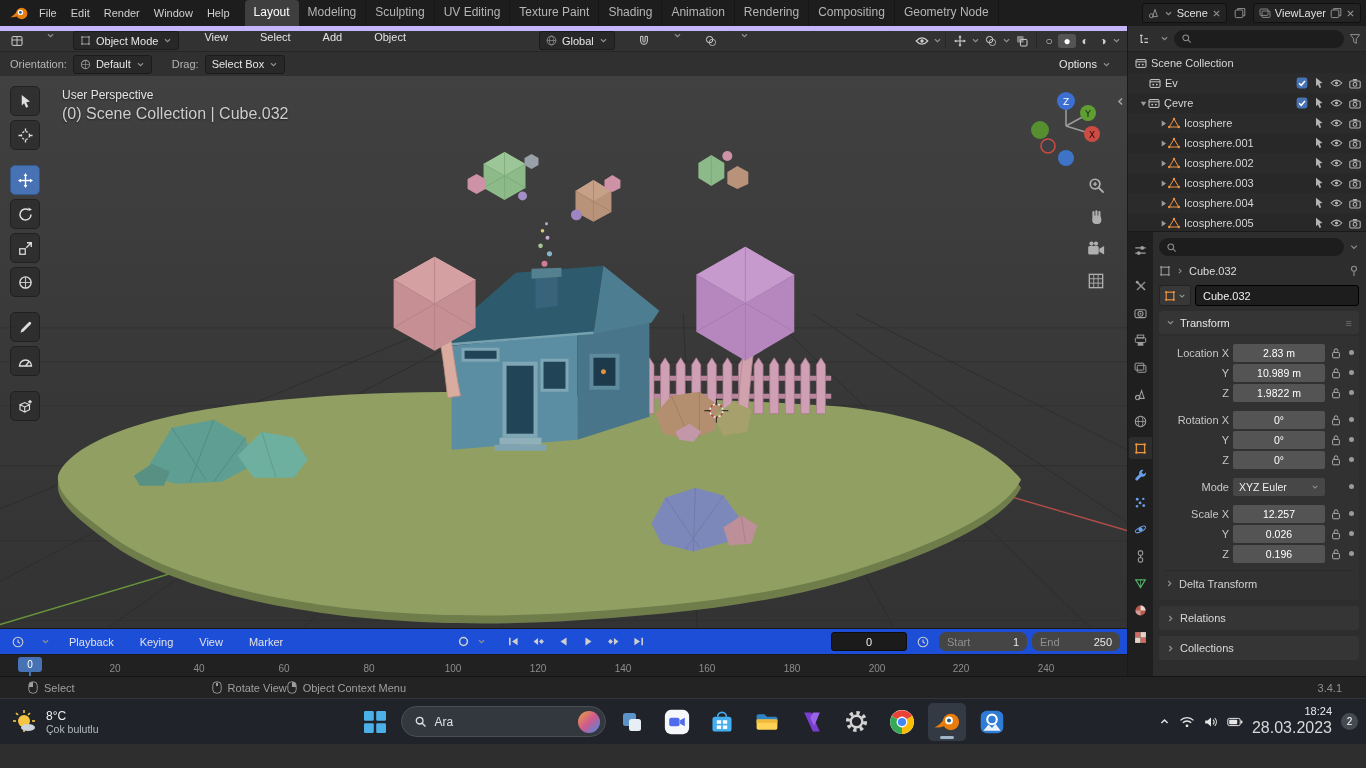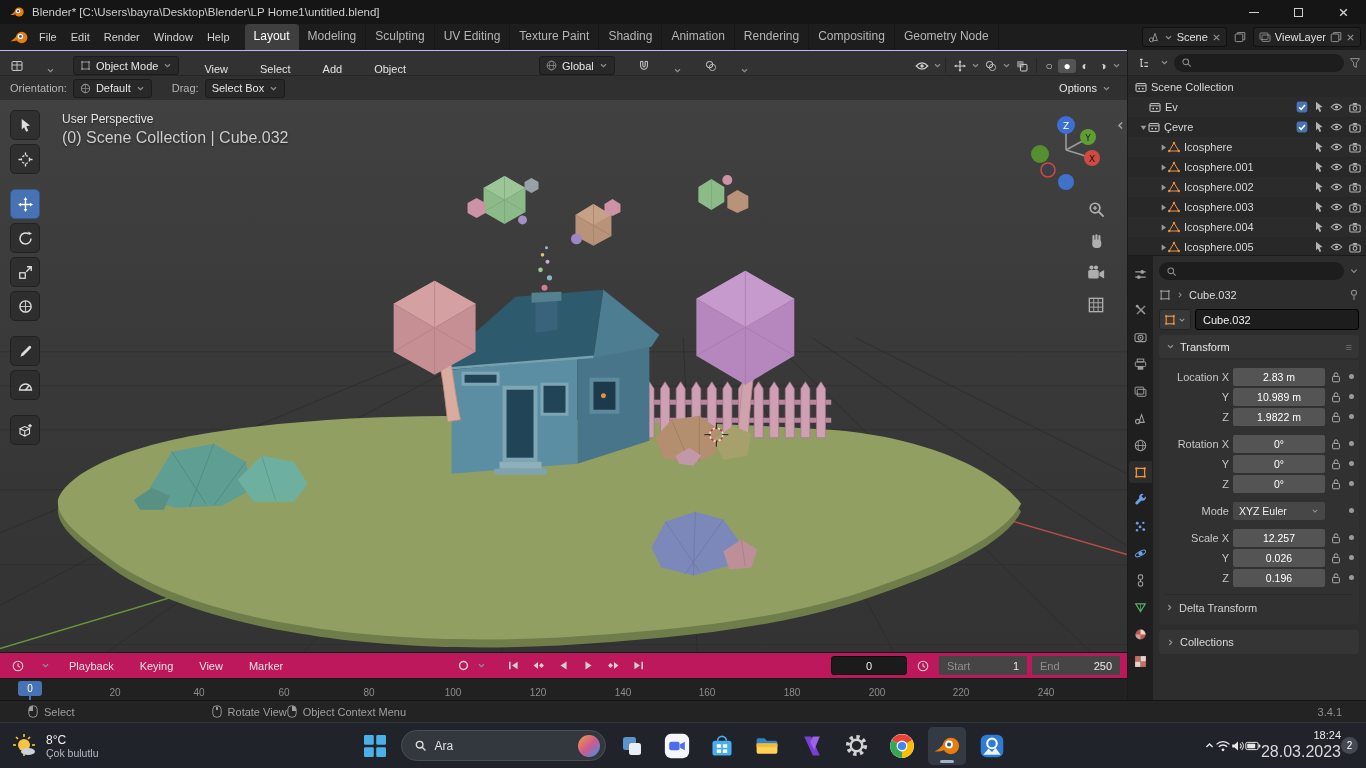--- a/index.html
+++ b/index.html
@@ -21,21 +21,21 @@
   .menubar{height:26px;background:#1d1d1d;display:flex;align-items:center;flex:none;padding-left:6px;overflow:hidden}
   .menu-item{padding:0 7px;font-size:11px;color:#d0d0d0;line-height:26px;white-space:nowrap}
   .ws-tabs{display:flex;margin-left:8px;height:100%;align-items:stretch}
   .ws-tab{padding:2px 9px 0;font-size:12px;color:#b5b5b5;border-right:1px solid #161616;white-space:nowrap;line-height:20px}
   .ws-tab.active{background:#3f3f3f;color:#fff;border-radius:4px 4px 0 0;border-right:none}
   .top-widgets{margin-left:auto;display:flex;align-items:center;gap:4px;padding-right:5px}
   .widget{display:flex;align-items:center;background:#232323;border:1px solid #101010;border-radius:3px;height:20px;padding:0 5px;gap:4px;font-size:11px;color:#e0e0e0;white-space:nowrap}
   .dim{color:#909090}
 
   
-  .tool-header{height:25px;background:#323232;border-top:1px solid #c4b5fd;display:flex;align-items:flex-end;flex:none;padding:0 6px;gap:18px;overflow:hidden}
+  .tool-header{height:25px;background:#323232;border-top:5px solid #c4b5fd;display:flex;align-items:flex-start;flex:none;padding:0 6px;gap:18px;overflow:hidden}
   .th-menu{padding:0 7px;font-size:11px;color:#e2e2e2;white-space:nowrap}
   .pill{display:flex;align-items:center;background:#282828;border:1px solid #1b1b1b;border-radius:3px;height:19px;padding:0 6px;gap:5px;font-size:11px;color:#e6e6e6;white-space:nowrap}
   .th-icon{width:22px;height:19px;display:flex;align-items:center;justify-content:center;color:#cfcfcf}
   .vsep{width:1px;height:15px;background:#262626;margin:0 3px}
   .shade{font-size:12px;color:#cfcfcf;width:18px;text-align:center}
   .shade.active{background:#545454;border-radius:3px;color:#fff}
 
   
   .tool-settings{height:25px;background:#303030;border-top:1px solid #262626;display:flex;align-items:center;flex:none;padding:0 10px;gap:6px;font-size:11px;color:#c9c9c9}
   .ts-label{color:#b4b4b4}
@@ -95,26 +95,26 @@
   .tfield{height:18px;background:#545454;border-radius:2px;display:flex;align-items:center;justify-content:center;font-size:10.5px;color:#fff}
   .tfield.drop{background:#474747;justify-content:space-between;padding:0 6px;color:#eee}
   .lockic{color:#b0b0b0}
   .adot{width:5px;height:5px;border-radius:50%;background:#9a9a9a;margin-left:2px}
   .gap6{margin-top:7px}
   .sub-sec{display:flex;align-items:center;gap:5px;height:22px;margin-top:6px;border-top:1px solid #2a2a2a;padding-top:4px;font-size:11px;color:#d2d2d2}
   .sec-hd{height:24px;display:flex;align-items:center;gap:5px;background:#353535;border-radius:3px;padding:0 7px;font-size:11px;color:#d8d8d8;margin-top:1px;flex:none}
 
   
   .timeline{height:48px;flex:none;display:flex;flex-direction:column;border-top:1px solid #1a1a1a}
-  .tl-header{height:25px;background:#be185d;display:flex;align-items:center;padding:0 7px;gap:12px;flex:none;overflow:hidden}
+  .tl-header{height:25px;background:#1d4ed8;display:flex;align-items:center;padding:0 7px;gap:12px;flex:none;overflow:hidden}
   .transport{display:flex;align-items:center;gap:3px;margin-left:150px;color:#cfcfcf}
   .tp-btn{width:22px;height:18px;display:flex;align-items:center;justify-content:center}
   .tl-right{margin-left:auto;display:flex;align-items:center;gap:5px}
   .frame-field{width:76px;height:19px;background:#1b1b1b;border:1px solid #0d0d0d;border-radius:3px;display:flex;align-items:center;justify-content:center;font-size:11px;color:#ededed}
-  .range-field{width:88px;height:19px;background:#454545;border-radius:0;display:flex;align-items:center;justify-content:space-between;padding:0 8px;font-size:11px;color:#e8e8e8}
+  .range-field{width:88px;height:19px;background:#454545;border-radius:7px;display:flex;align-items:center;justify-content:space-between;padding:0 8px;font-size:11px;color:#e8e8e8}
   .tl-ruler{flex:1;background:#212121;position:relative;border-top:1px solid #191919;overflow:hidden}
   .ticks span{position:absolute;bottom:2px;transform:translateX(-50%);font-size:10px;color:#8d8d8d}
   .ticks span:nth-child(1){left:115px}.ticks span:nth-child(2){left:199px}
   .ticks span:nth-child(3){left:284px}.ticks span:nth-child(4){left:369px}
   .ticks span:nth-child(5){left:453px}.ticks span:nth-child(6){left:538px}
   .ticks span:nth-child(7){left:623px}.ticks span:nth-child(8){left:707px}
   .ticks span:nth-child(9){left:792px}.ticks span:nth-child(10){left:877px}
   .ticks span:nth-child(11){left:961px}.ticks span:nth-child(12){left:1046px}
   .playhead{position:absolute;left:18px;top:2px;width:24px;height:15px;background:#4772b3;border-radius:3px;color:#fff;font-size:10px;display:flex;align-items:center;justify-content:center}
   .playhead::after{content:"";position:absolute;top:15px;left:11px;width:2px;height:8px;background:#4772b3}
@@ -129,21 +129,21 @@
   .taskbar{height:46px;background:#20232a;border-top:1px solid #32353c;display:flex;align-items:center;position:relative;flex:none}
   .tk-weather{position:absolute;left:10px;display:flex;align-items:center;gap:8px}
   .tk-wtxt .t1{font-size:12px;color:#f0f0f0}
   .tk-wtxt .t2{font-size:10.5px;color:#b4bac2}
   .tk-center{margin:0 auto;display:flex;align-items:center;gap:7px}
   .tk-app{width:38px;height:38px;border-radius:5px;display:flex;align-items:center;justify-content:center;position:relative}
   .tk-app.active{background:#343a43}
   .tk-app.active::after{content:"";position:absolute;bottom:2px;left:50%;transform:translateX(-50%);width:14px;height:3px;border-radius:2px;background:#9fb6c9}
   .tk-search{width:205px;height:31px;background:#33373e;border:1px solid #4a4e55;border-radius:16px;display:flex;align-items:center;padding:0 5px 0 12px;gap:8px;color:#e0e0e0;font-size:12px}
   .tk-search .daily{margin-left:auto;width:22px;height:22px;border-radius:50%;background:linear-gradient(135deg,#e8a33d,#cf5a8e 50%,#3d8fe8)}
-  .tk-tray{position:absolute;right:8px;display:flex;align-items:center;gap:0;color:#e6e6e6}
+  .tk-tray{position:absolute;right:8px;display:flex;align-items:center;gap:9px;color:#e6e6e6}
   .tk-clock{text-align:right;line-height:1.25;font-size:11px;color:#eaeaea}
   .tk-clock .d{font-size:16px;color:#d8d8d8}
   .tk-badge{width:17px;height:17px;border-radius:50%;background:#454a52;color:#fff;font-size:10px;display:flex;align-items:center;justify-content:center}
 </style>
 </head>
 <body>
 
 <svg width="0" height="0" style="position:absolute" aria-hidden="true">
     <defs>
 <symbol id="i-chevd" viewBox="0 0 10 10">
@@ -416,43 +416,20 @@
         <path d="M1 10.5 C5 11 8 9.8 10.4 7 L7.2 5.2 C5.3 7.6 3.2 9.4 1 10.5 Z" fill="#e87d0d"></path>
         <circle cx="11.5" cy="7" r="5.3" fill="#e87d0d"></circle>
         <circle cx="10.3" cy="6" r="2.5" fill="#fff"></circle>
         <circle cx="10.3" cy="6" r="1.3" fill="#265787"></circle>
       </symbol>
 </defs>
   </svg>
 
 <div class="app">
 
-  <div class="titlebar">
-    <span class="ic" style="width:16px;height:12px;margin:0 7px 0 9px">
-        <svg class="i" width="16" height="12">
-          <use href="#i-blender"></use>
-        </svg>
-      </span>
-    <span class="tb-title">Blender* [C:\Users\bayra\Desktop\Blender\LP Home1\untitled.blend]</span>
-    <div class="tb-controls">
-      <div class="tb-btn">
-          <span class="g-min"></span>
-        </div>
-      <div class="tb-btn">
-          <span class="g-max"></span>
-        </div>
-      <div class="tb-btn">
-          <span class="ic">
-            <svg class="i" width="11" height="11">
-              <use href="#i-xic"></use>
-            </svg>
-          </span>
-        </div>
-    </div>
-  </div>
 
   <div class="menubar">
     <span class="ic" style="width:20px;height:15px;margin:0 3px">
         <svg class="i" width="20" height="15">
           <use href="#i-blender"></use>
         </svg>
       </span>
     <span class="menu-item">File</span>
     <span class="menu-item">Edit</span>
     <span class="menu-item">Render</span>
@@ -1621,20 +1598,28 @@
               <span>Delta Transform</span>
             </div>
           </div>
 
           <div class="sec-hd">
             <span class="ic dim">
                 <svg class="i" width="9" height="9">
                   <use href="#i-chevr"></use>
                 </svg>
               </span>
+            <span>Relations</span>
+          </div>
+          <div class="sec-hd">
+            <span class="ic dim">
+                <svg class="i" width="9" height="9">
+                  <use href="#i-chevr"></use>
+                </svg>
+              </span>
             <span>Collections</span>
           </div>
         </div>
       </div>
     </div>
   </div>
 
   <div class="statusbar">
     <span class="sb-item a">
       <span class="ic">

